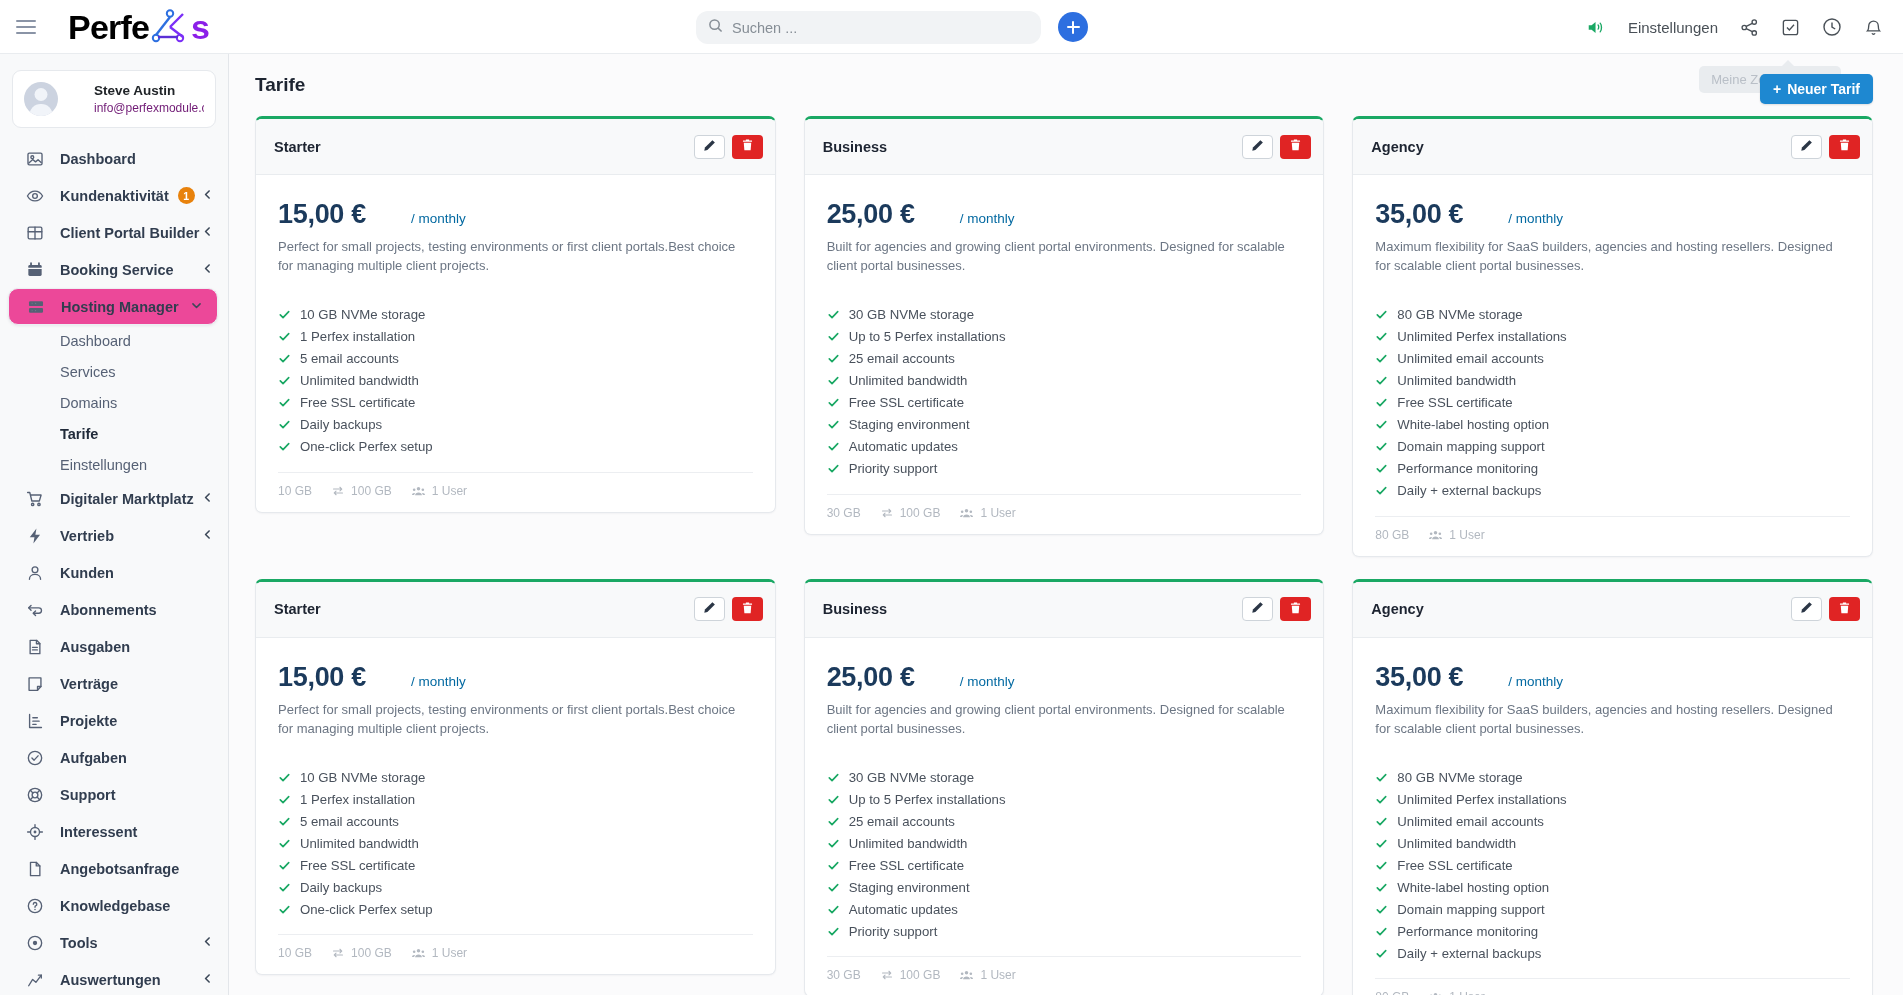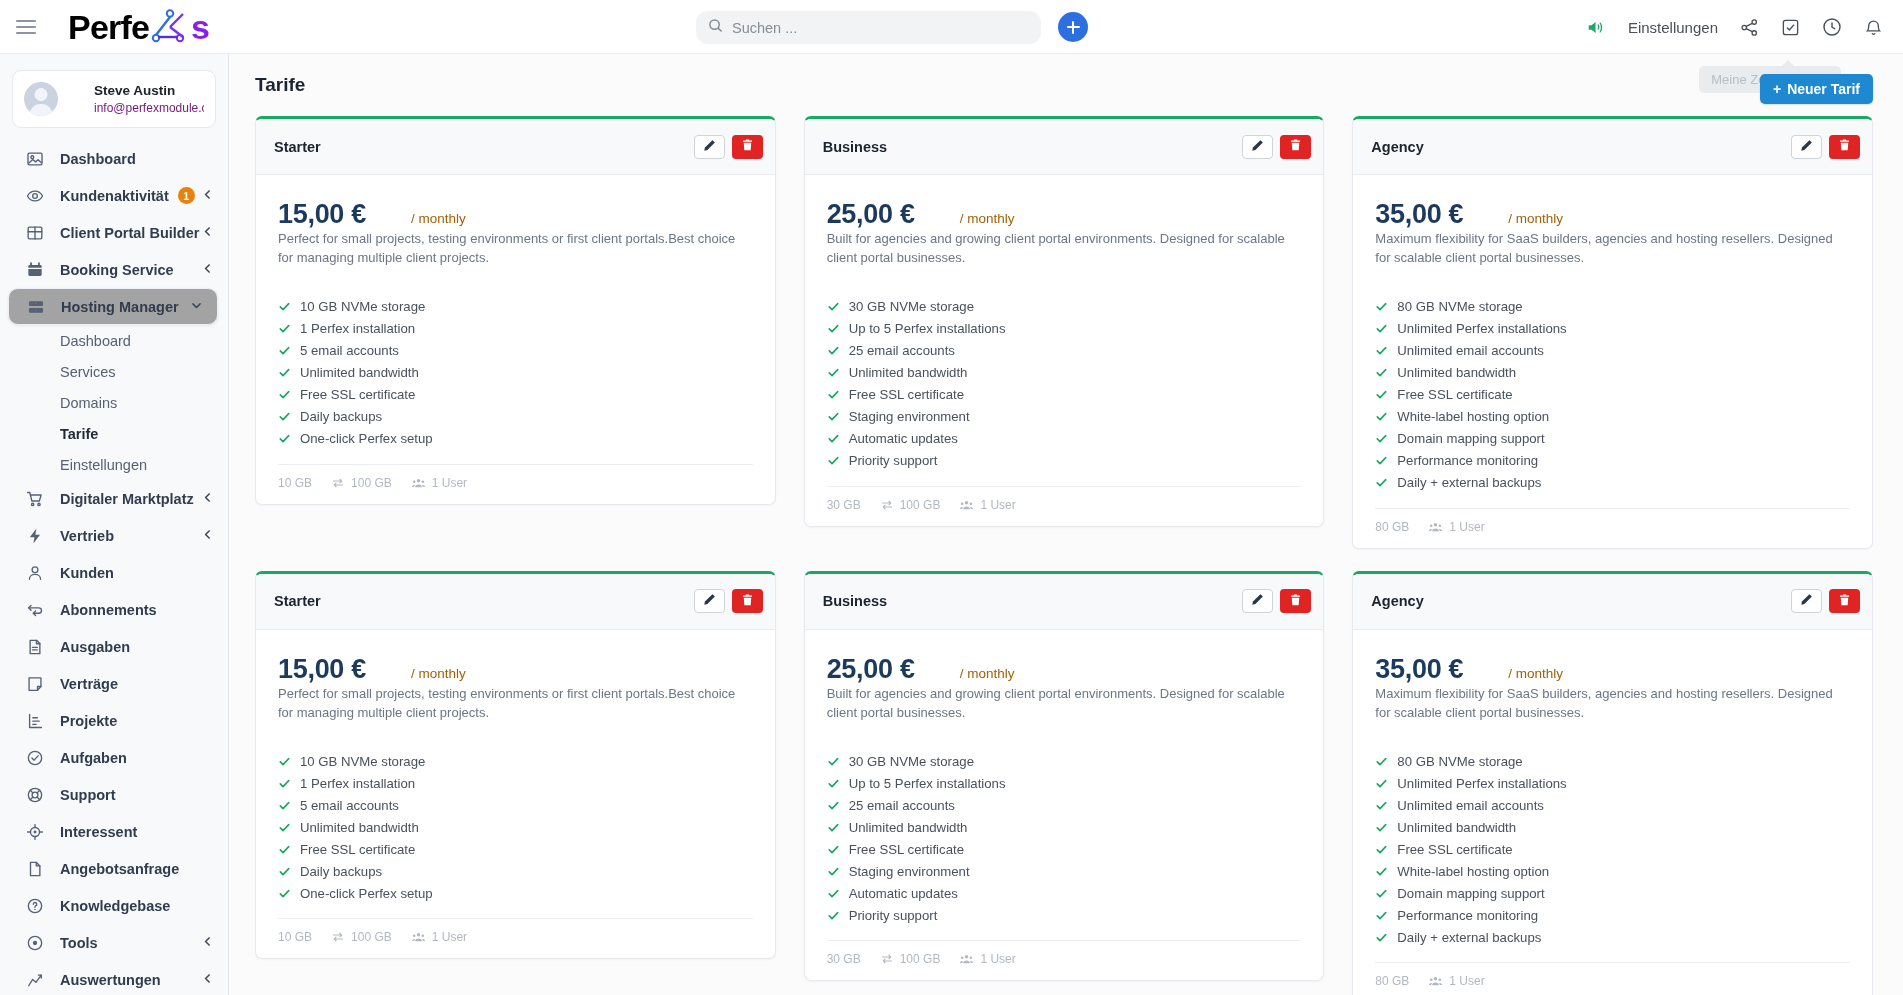--- a/index.html
+++ b/index.html
@@ -123,21 +123,21 @@
   }
   .nav-item .lbl {
     margin-left: 15px; font-size: 14.5px; font-weight: bold;
     color: #313d4f; white-space: nowrap;
   }
   .nav-item .chev {
     position: absolute; right: 14px; top: 50%; transform: translateY(-50%);
     color: #3c4858;
   }
   .nav-item.active {
-    background: #a3a3a3; border-radius: 10px;
+    background: #ec4899; border-radius: 10px;
     margin: 0 10px 0 8px; padding-left: 16px;
     box-shadow: 0 1px 3px rgba(20,30,50,0.08);
     border: 1px solid #eceff3;
   }
   .badge {
     margin-left: 9px; min-width: 17px; height: 17px; border-radius: 50%;
     background: #e8820c; color: #fff; font-size: 10.5px; font-weight: bold;
     display: flex; align-items: center; justify-content: center; padding: 0 4px;
   }
   .subnav-item {
@@ -210,23 +210,23 @@
     display: flex; align-items: center; justify-content: center; cursor: pointer;
   }
   .btn-del {
     width: 31px; height: 24px; border-radius: 4px;
     background: #e02424; border: none;
     display: flex; align-items: center; justify-content: center; cursor: pointer;
   }
   .card-body { padding: 24px 22px 0 22px; }
   .price-row { display: flex; align-items: baseline; gap: 36px; }
   .price { font-size: 27px; font-weight: bold; color: #1b3a5c; letter-spacing: -0.3px; }
-  .period { font-size: 13.5px; color: #a16207; margin-left: 9px; }
+  .period { font-size: 13.5px; color: #0369a1; margin-left: 9px; }
   .desc {
-    margin-top: 0; font-size: 13px; line-height: 1.45; color: #6c7684;
+    margin-top: 8px; font-size: 13px; line-height: 1.45; color: #6c7684;
   }
   .features { margin-top: 28px; list-style: none; }
   .features li {
     display: flex; align-items: center;
     font-size: 13.2px; color: #49515c; padding: 3.5px 0;
   }
   .features li .chk { flex: none; margin-right: 9px; display: flex; }
   .card-foot {
     margin: 14px 22px 14px 22px;
     border-top: 1px solid #eceef1;

